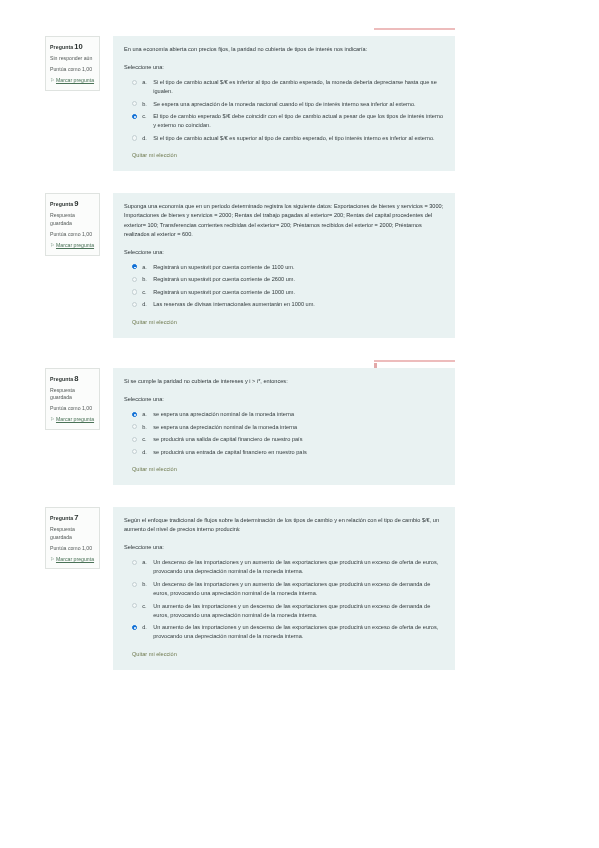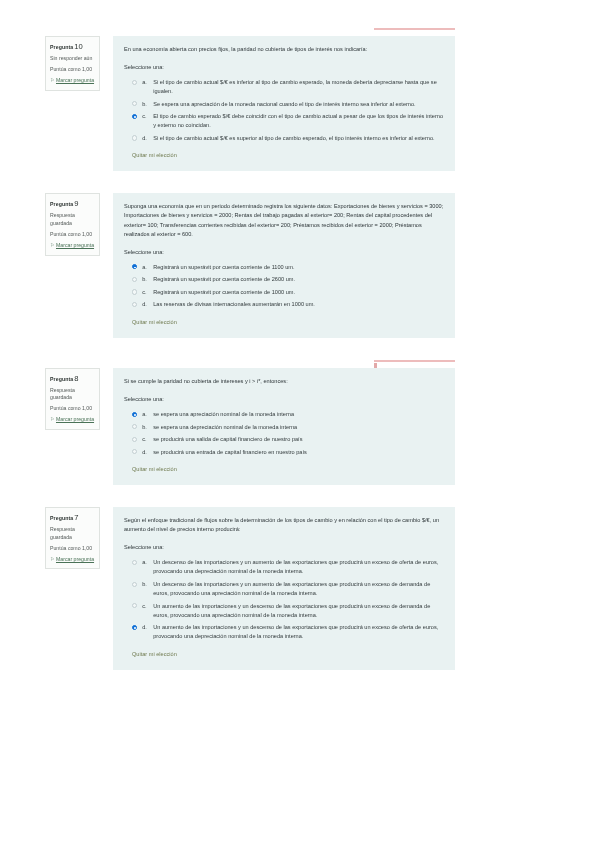--- a/index.html
+++ b/index.html
@@ -66,21 +66,21 @@
   }
   .qinfo .qno {
     font-weight: bold;
     color: #2c3331;
     margin-bottom: 3px;
     font-size: 5.2px;
     letter-spacing: .1px;
   }
   .qinfo .qno .num {
     font-size: 7.6px;
-    font-weight: normal;
+    font-weight: bold;
     margin-left: 1px;
   }
   .qinfo .qstate,
   .qinfo .qgrade {
     margin-bottom: 3.5px;
     color: #555b59;
   }
   .qinfo .qflag {
     color: #3b6b4a;
     display: flex;

